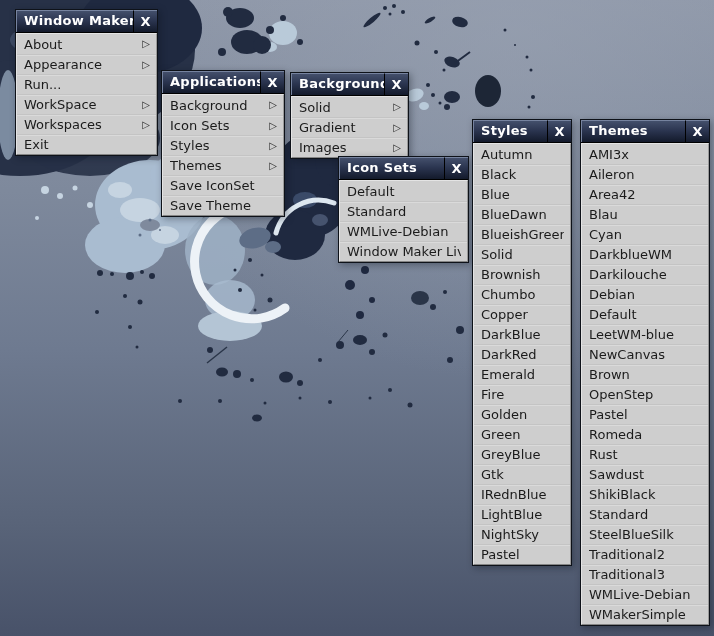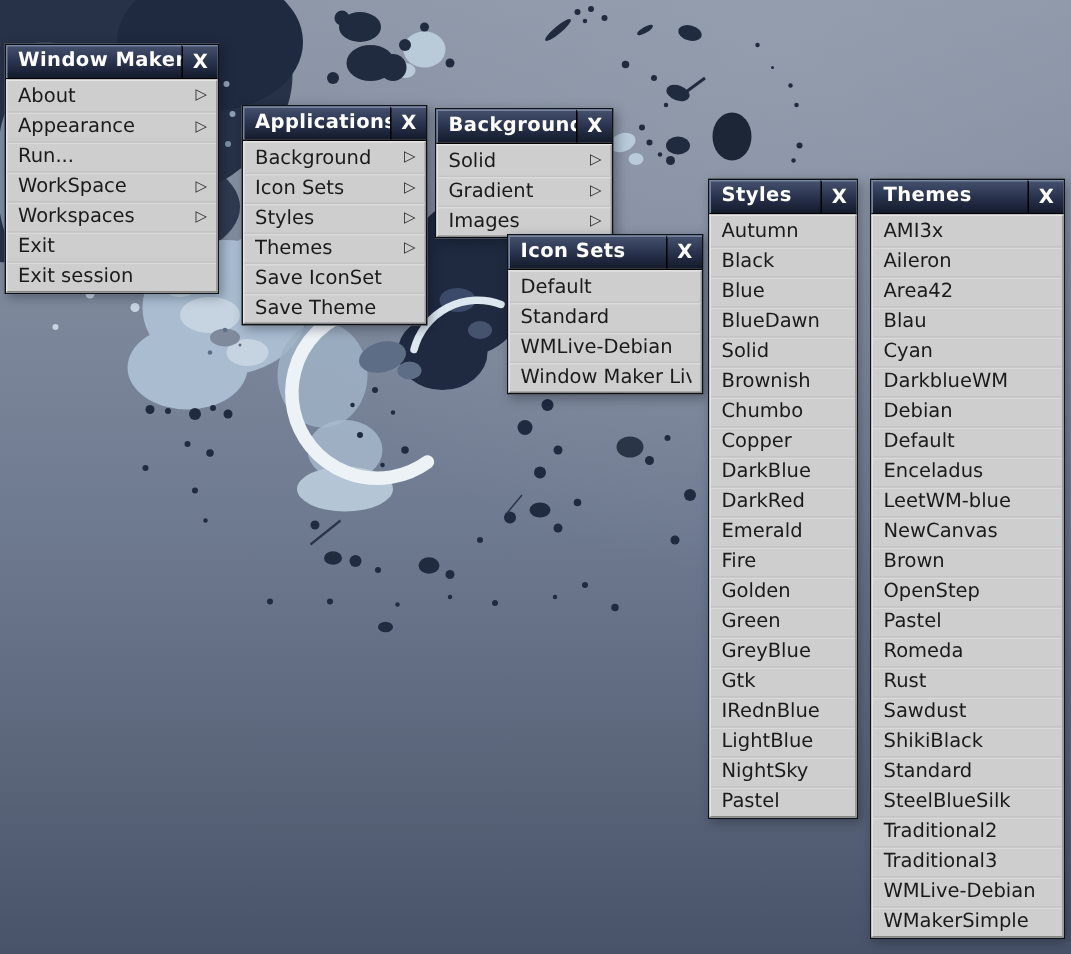--- a/index.html
+++ b/index.html
@@ -198,21 +198,21 @@
       <line x1="207" y1="363" x2="227" y2="347" stroke="#2a3548" stroke-width="1.5"></line>
       <line x1="348" y1="330" x2="338" y2="342" stroke="#2a3548" stroke-width="1"></line>
       <line x1="455" y1="63" x2="470" y2="52" stroke="#212b40" stroke-width="2"></line>
       <circle cx="150" cy="220" r="1.5" fill="#5d6d86"></circle>
         <circle cx="160" cy="230" r="1" fill="#5d6d86"></circle>
       <circle cx="140" cy="235" r="1.5" fill="#5d6d86"></circle>
     </g>
   </svg>
 </div>
 
-<div class="menu-window" style="left:3px;top:9px;width:141px;margin-top:20px;">
+<div class="menu-window" style="left:15px;top:9px;width:141px;">
   <div class="titlebar">
     <span class="title-text">Window Maker</span>
     <span class="close-btn">
         <span class="close-x">X</span>
       </span>
   </div>
   <div class="menu-body">
       <div class="menu-item">
         <span class="mi-label">About</span>
         <span class="mi-arrow">▷</span>
@@ -228,23 +228,20 @@
         <span class="mi-label">WorkSpace</span>
         <span class="mi-arrow">▷</span>
       </div>
       <div class="menu-item">
         <span class="mi-label">Workspaces</span>
         <span class="mi-arrow">▷</span>
       </div>
       <div class="menu-item">
         <span class="mi-label">Exit</span>
       </div>
-      <div class="menu-item">
-        <span class="mi-label">Exit session</span>
-      </div>
     </div>
 </div>
 
 <div class="menu-window" style="left:161px;top:70px;width:122px;">
   <div class="titlebar">
     <span class="title-text">Applications</span>
     <span class="close-btn">
         <span class="close-x">X</span>
       </span>
   </div>
@@ -334,20 +331,23 @@
       <div class="menu-item">
         <span class="mi-label">Black</span>
       </div>
       <div class="menu-item">
         <span class="mi-label">Blue</span>
       </div>
       <div class="menu-item">
         <span class="mi-label">BlueDawn</span>
       </div>
       <div class="menu-item">
+        <span class="mi-label">BlueishGreen</span>
+      </div>
+      <div class="menu-item">
         <span class="mi-label">Solid</span>
       </div>
       <div class="menu-item">
         <span class="mi-label">Brownish</span>
       </div>
       <div class="menu-item">
         <span class="mi-label">Chumbo</span>
       </div>
       <div class="menu-item">
         <span class="mi-label">Copper</span>
@@ -411,29 +411,29 @@
       <div class="menu-item">
         <span class="mi-label">Blau</span>
       </div>
       <div class="menu-item">
         <span class="mi-label">Cyan</span>
       </div>
       <div class="menu-item">
         <span class="mi-label">DarkblueWM</span>
       </div>
       <div class="menu-item">
+        <span class="mi-label">Darkilouche</span>
+      </div>
+      <div class="menu-item">
         <span class="mi-label">Debian</span>
       </div>
       <div class="menu-item">
         <span class="mi-label">Default</span>
       </div>
       <div class="menu-item">
-        <span class="mi-label">Enceladus</span>
-      </div>
-      <div class="menu-item">
         <span class="mi-label">LeetWM-blue</span>
       </div>
       <div class="menu-item">
         <span class="mi-label">NewCanvas</span>
       </div>
       <div class="menu-item">
         <span class="mi-label">Brown</span>
       </div>
       <div class="menu-item">
         <span class="mi-label">OpenStep</span>

